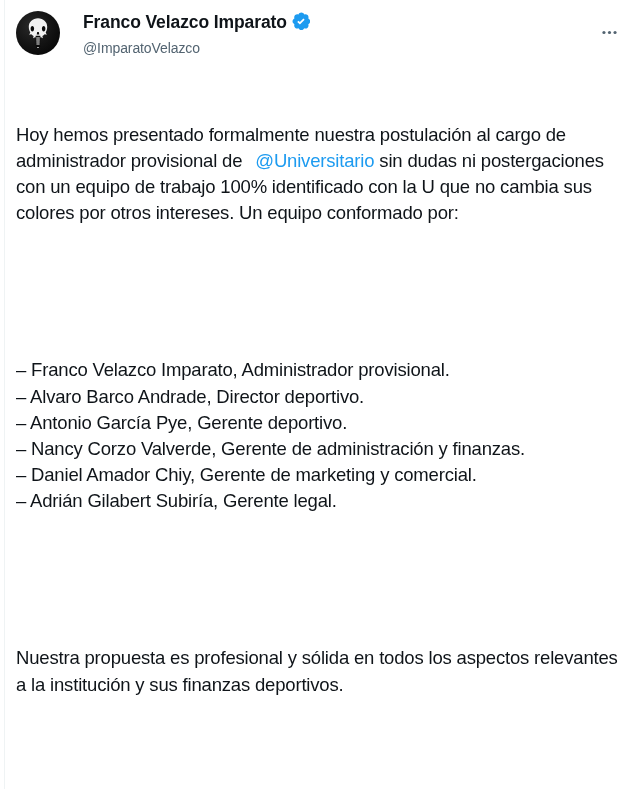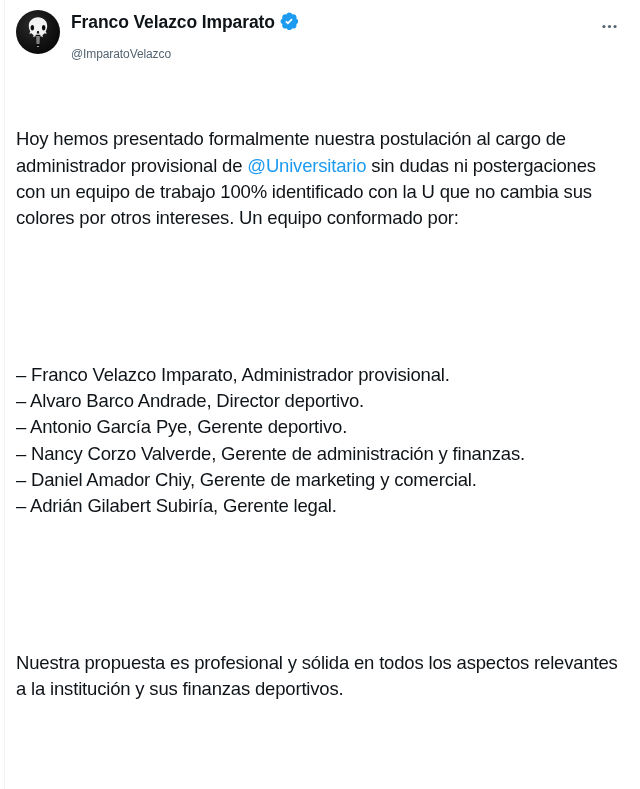--- a/index.html
+++ b/index.html
@@ -28,22 +28,22 @@
   }
 
   .tweet {
     position: relative;
     padding: 8px 12px 0 16px;
   }
 
   
   .tweet-header {
     display: flex;
-    align-items: flex-start;
-    gap: 11px;
+    align-items: center;
+    gap: 23px;
     padding-top: 2px;
   }
 
   .avatar {
     width: 44px;
     height: 44px;
     border-radius: 50%;
     background: radial-gradient(circle at 38% 34%, #2b2b2b 0%, #141414 48%, #000000 100%);
     flex: 0 0 44px;
     position: relative;
@@ -67,23 +67,23 @@
   }
   .display-name {
     font-size: 17.5px;
     font-weight: bold;
     color: #0f1419;
     letter-spacing: -0.1px;
     white-space: nowrap;
   }
   .verified-badge { display: block; flex: 0 0 auto; margin-top: 1px; }
   .handle {
-    font-size: 12px;
+    font-size: 14px;
     color: #536471;
-    margin-top: 12px;
+    margin-top: 5px;
     letter-spacing: -0.1px;
   }
 
   .more-btn {
     flex: 0 0 auto;
     width: 34px;
     height: 34px;
     border-radius: 50%;
     display: flex;
     align-items: center;
@@ -105,20 +105,21 @@
     word-wrap: break-word;
   }
   .tweet-body p {
     margin: 0;
   }
   .para-gap { height: 26px; }
   .mention {
     color: #1d9bf0;
     text-decoration: none;
     cursor: pointer;
+    margin-left: 8px;
   }
 </style>
 </head>
 <body>
 
 <div class="left-rail"></div>
 
 <article class="tweet">
 
   <header class="tweet-header">

